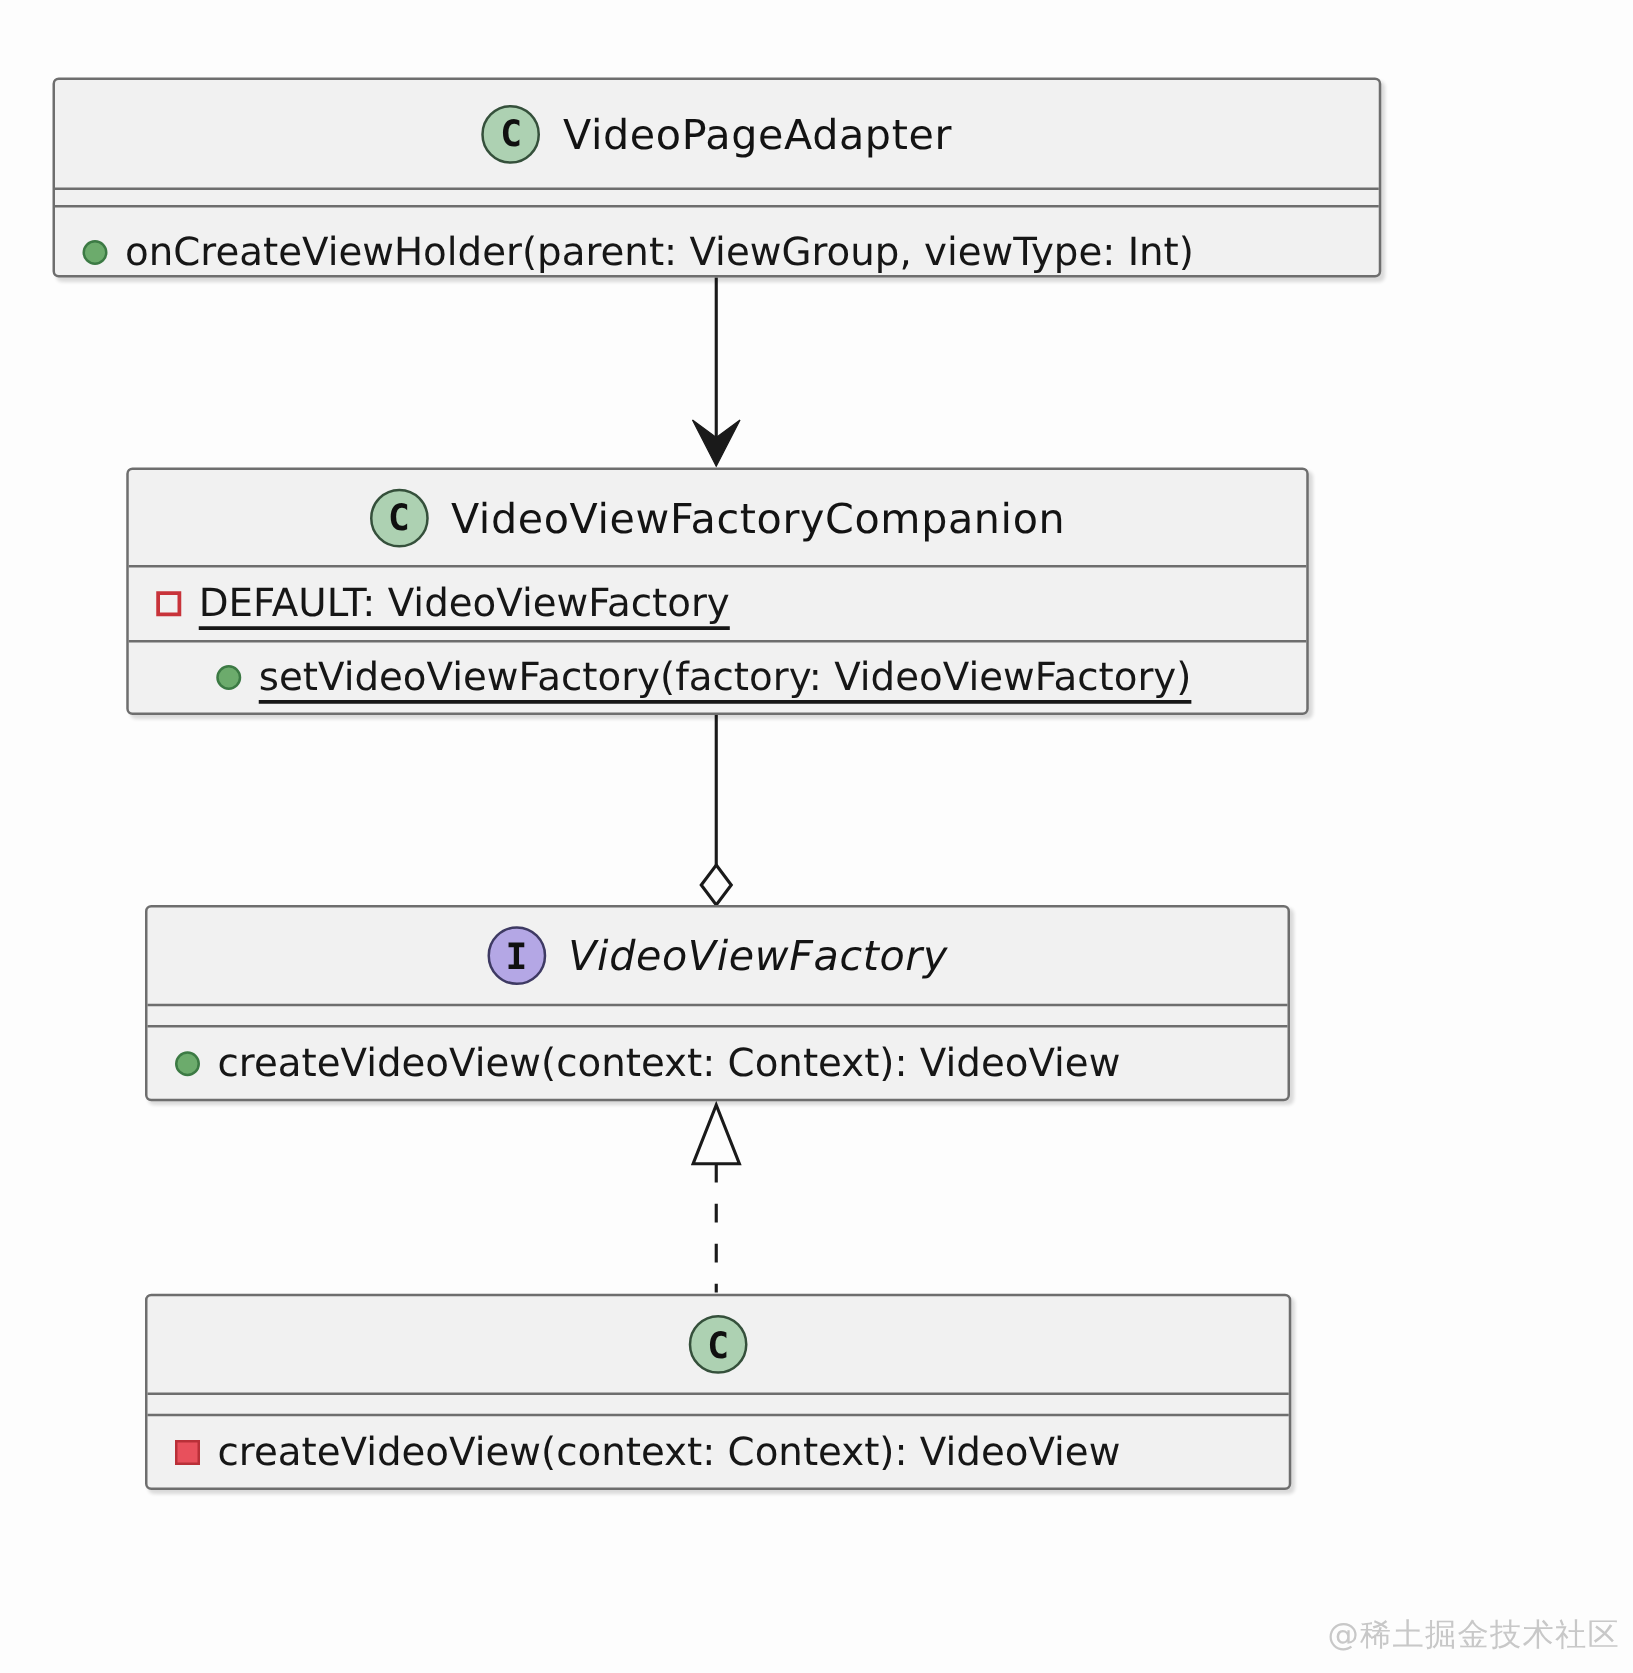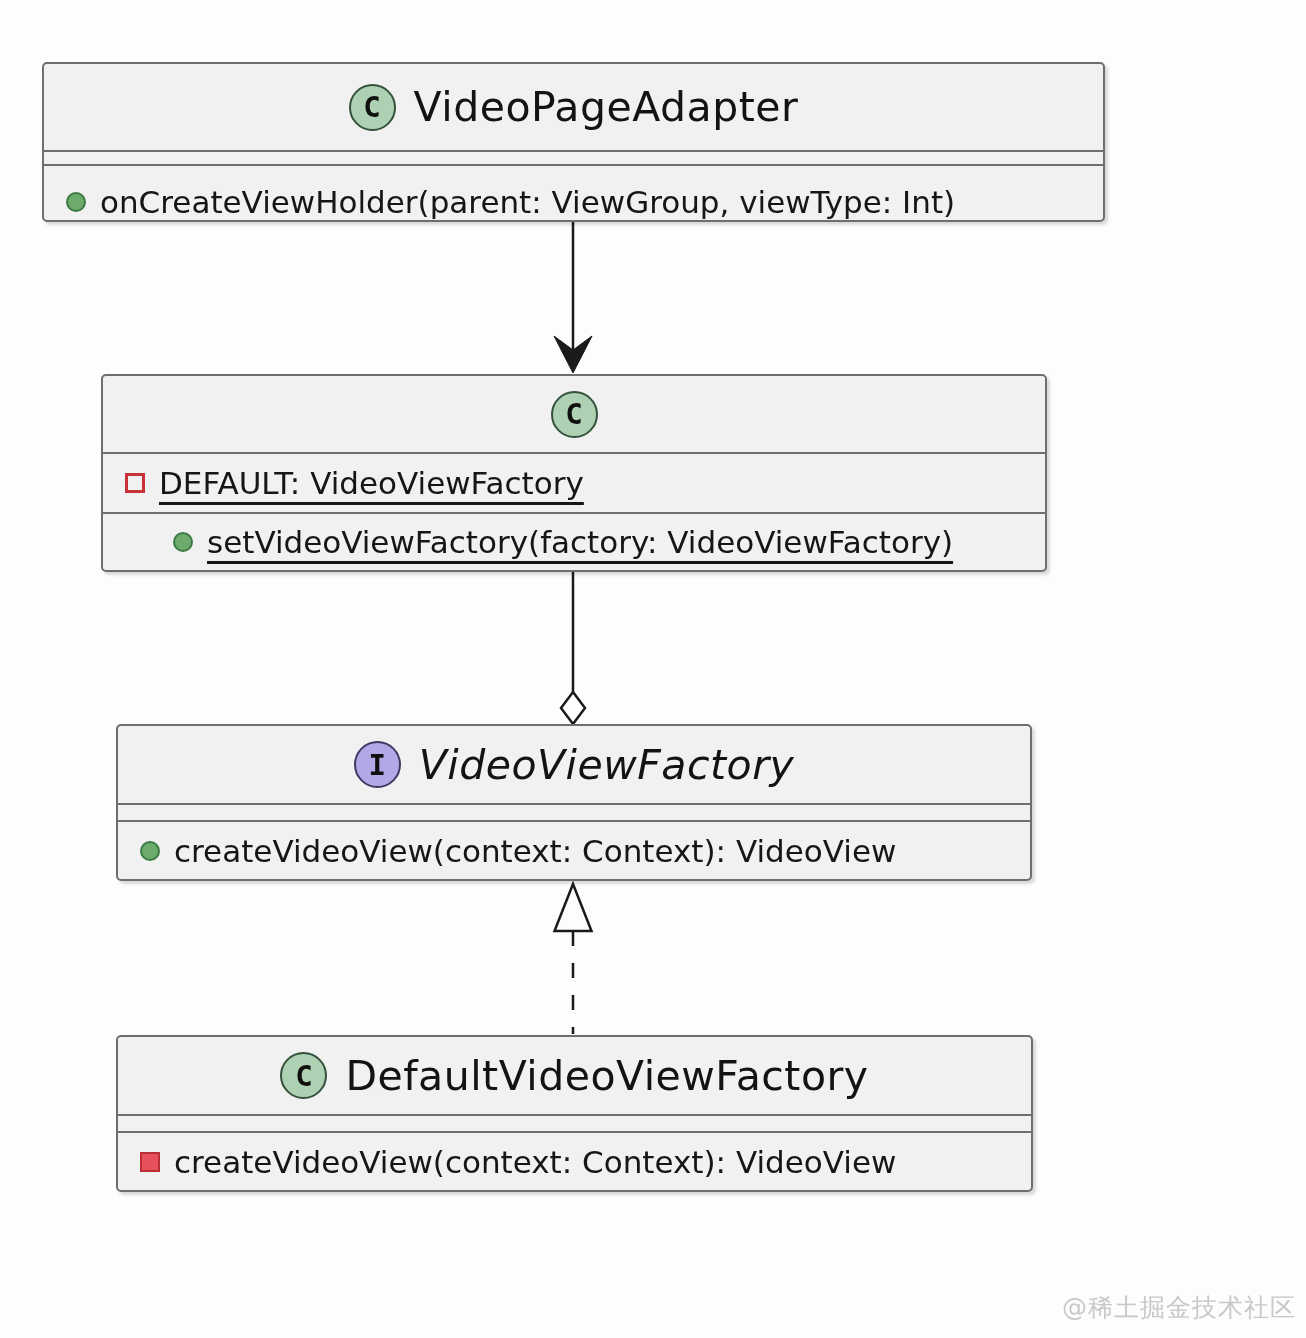--- a/index.html
+++ b/index.html
@@ -33,21 +33,21 @@
   .badge {
     box-sizing: border-box;
     width: 47px; height: 47px; border-radius: 50%;
     display: flex; align-items: center; justify-content: center;
     font-family: "DejaVu Sans Mono", "Liberation Mono", monospace;
     font-weight: bold; font-size: 29px; color: #101010;
     flex: 0 0 auto;
   }
   .badge-class { background: #ADD1B2; border: 2.5px solid #35503b; }
   .badge-interface { background: #B4A7E5; border: 2.5px solid #3e3a63; }
-  .uml-title { font-size: 41px; color: #131313; letter-spacing: 0.5px; }
+  .uml-title { font-size: 33px; color: #131313; letter-spacing: 0.5px; }
   .uml-title.italic { font-style: italic; text-align: center; }
 
   .compartment-empty { box-sizing: border-box; border-bottom: 2px solid #6e6e6e; }
   .member-row {
     box-sizing: border-box;
     display: flex; align-items: center;
     gap: 14px;
     padding-left: 22px;
     font-size: 31px; color: #161616;
   }
@@ -134,20 +134,21 @@
     <div class="compartment-empty"></div>
     <div class="member-row">
       <span class="vis-icon icon-public-method"></span>
       <span class="member-text">onCreateViewHolder(parent: ViewGroup, viewType: Int)</span>
     </div>
   </div>
 
   <div class="uml-box" id="box-1">
     <div class="uml-header">
       <span class="badge badge-class">C</span>
+      <span class="uml-title">VideoViewFactoryCompanion</span>
     </div>
     <div class="member-row row-field with-sep">
       <span class="vis-icon icon-private-field"></span>
       <span class="member-text static">DEFAULT: VideoViewFactory</span>
     </div>
     <div class="member-row row-method">
       <span class="vis-icon icon-public-method"></span>
       <span class="member-text static">setVideoViewFactory(factory: VideoViewFactory)</span>
     </div>
   </div>
@@ -160,21 +161,20 @@
     <div class="compartment-empty"></div>
     <div class="member-row">
       <span class="vis-icon icon-public-method"></span>
       <span class="member-text">createVideoView(context: Context): VideoView</span>
     </div>
   </div>
 
   <div class="uml-box" id="box-3">
     <div class="uml-header">
       <span class="badge badge-class">C</span>
-      <span class="uml-title">DefaultVideoViewFactory</span>
     </div>
     <div class="compartment-empty"></div>
     <div class="member-row">
       <span class="vis-icon icon-private-method"></span>
       <span class="member-text">createVideoView(context: Context): VideoView</span>
     </div>
   </div>
 
   <div id="watermark">@稀土掘金技术社区</div>
 

